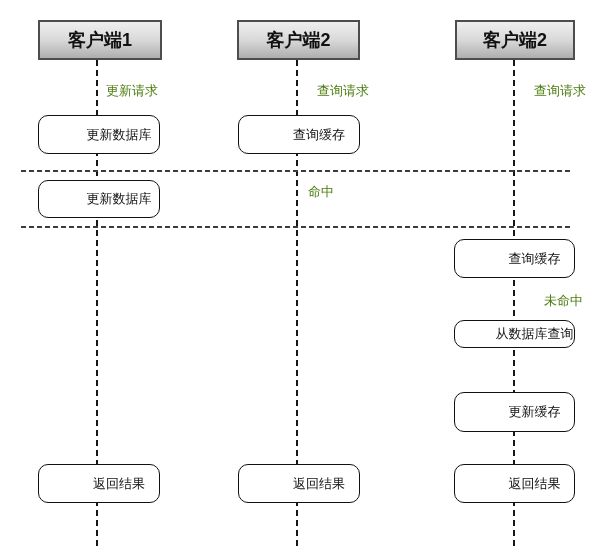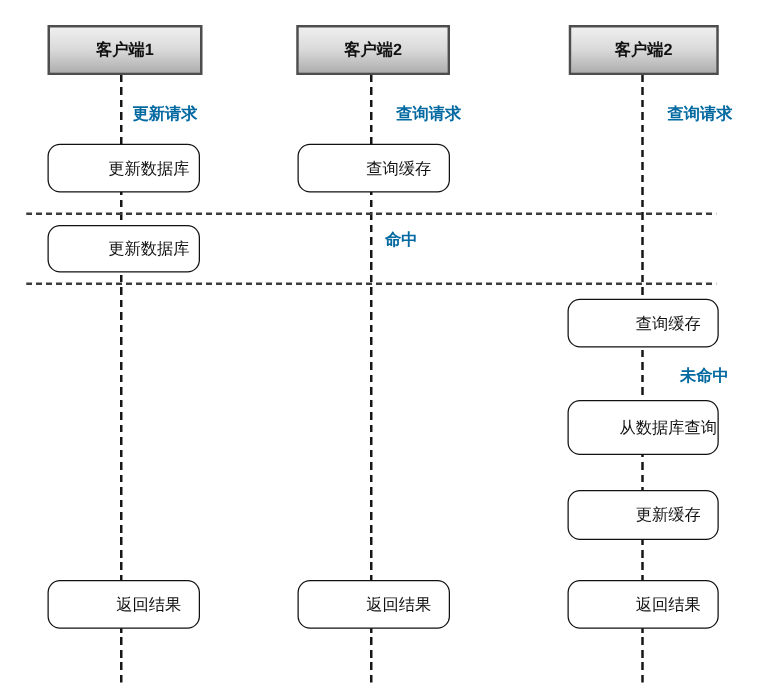--- a/index.html
+++ b/index.html
@@ -22,21 +22,21 @@
     height: 40px;
     box-sizing: border-box;
     border: 2px solid var(--actor-border, #4d4d4d);
     background: linear-gradient(180deg,
       var(--actor-gradient-top, #efefef) 0%,
       #d9d9d9 50%,
       var(--actor-gradient-bottom, #aeaeae) 100%);
     display: flex;
     align-items: center;
     justify-content: center;
-    font-size: 13px;
+    font-size: 18px;
     font-weight: bold;
     color: #111111;
   }
   
   .lifeline {
     position: absolute;
     top: 60px;
     height: 486px;
     width: 2px;
     background: repeating-linear-gradient(180deg,
@@ -68,24 +68,23 @@
     font-size: 13px;
     color: #111111;
     z-index: 2;
     padding-left: 40px;
   }
   
   .msg {
     position: absolute;
     font-size: 13px;
     line-height: 15px;
-    color: #0369a1;
+    color: #4d7c0f;
     white-space: nowrap;
     z-index: 2;
-    font-weight: bold;
   }
 </style>
 </head>
 <body>
 
 <div class="canvas">
 
   <div class="lifeline" style="left:96px"></div>
   <div class="lifeline" style="left:296px"></div>
   <div class="lifeline" style="left:513px"></div>
@@ -104,17 +103,17 @@
   <div class="msg" style="left:544px;top:293px">未命中</div>
 
   <div class="node" style="left:38px;top:115px;width:122px;height:39px">更新数据库</div>
   <div class="node" style="left:38px;top:180px;width:122px;height:38px">更新数据库</div>
   <div class="node" style="left:38px;top:464px;width:122px;height:39px">返回结果</div>
 
   <div class="node" style="left:238px;top:115px;width:122px;height:39px">查询缓存</div>
   <div class="node" style="left:238px;top:464px;width:122px;height:39px">返回结果</div>
 
   <div class="node" style="left:454px;top:239px;width:121px;height:39px">查询缓存</div>
-  <div class="node" style="left:454px;top:320px;width:121px;height:44px">从数据库查询</div>
+  <div class="node" style="left:454px;top:320px;width:121px;height:28px">从数据库查询</div>
   <div class="node" style="left:454px;top:392px;width:121px;height:40px">更新缓存</div>
   <div class="node" style="left:454px;top:464px;width:121px;height:39px">返回结果</div>
 
 </div>
 
 </body></html>

